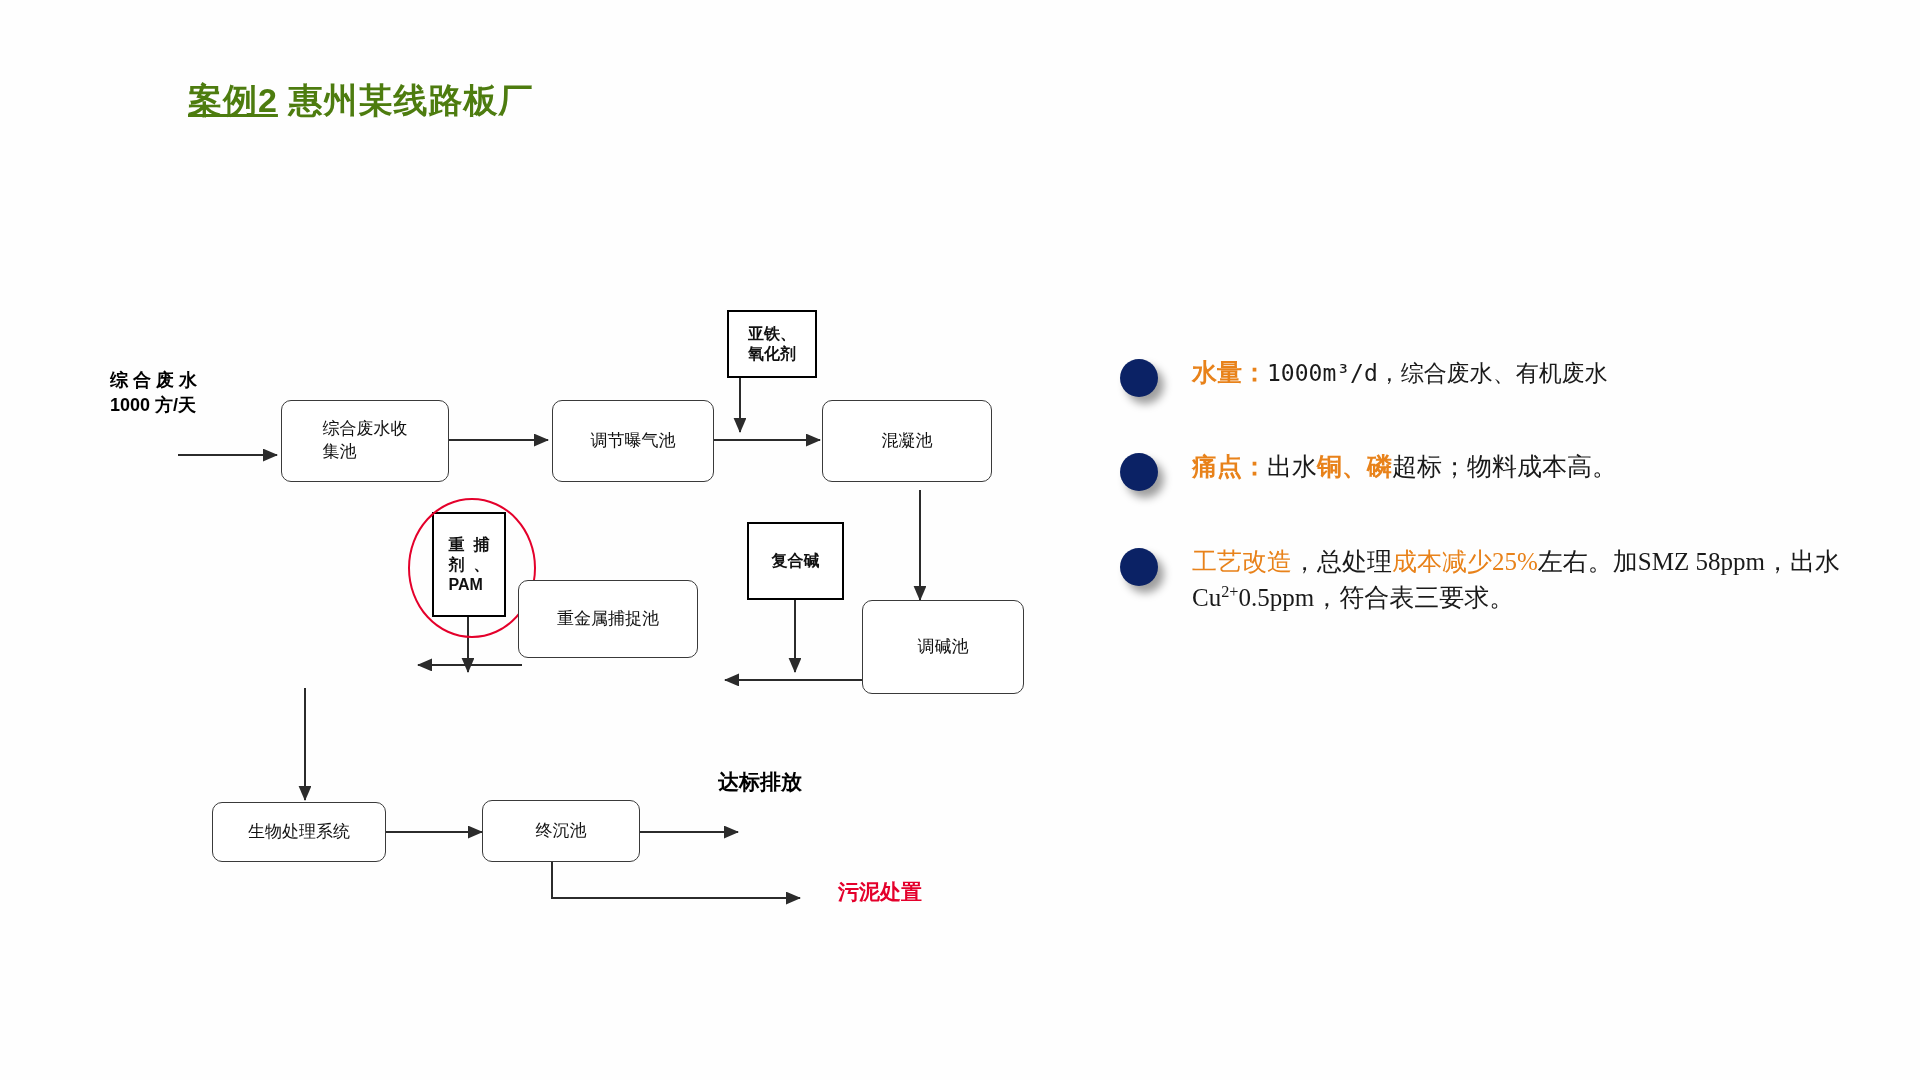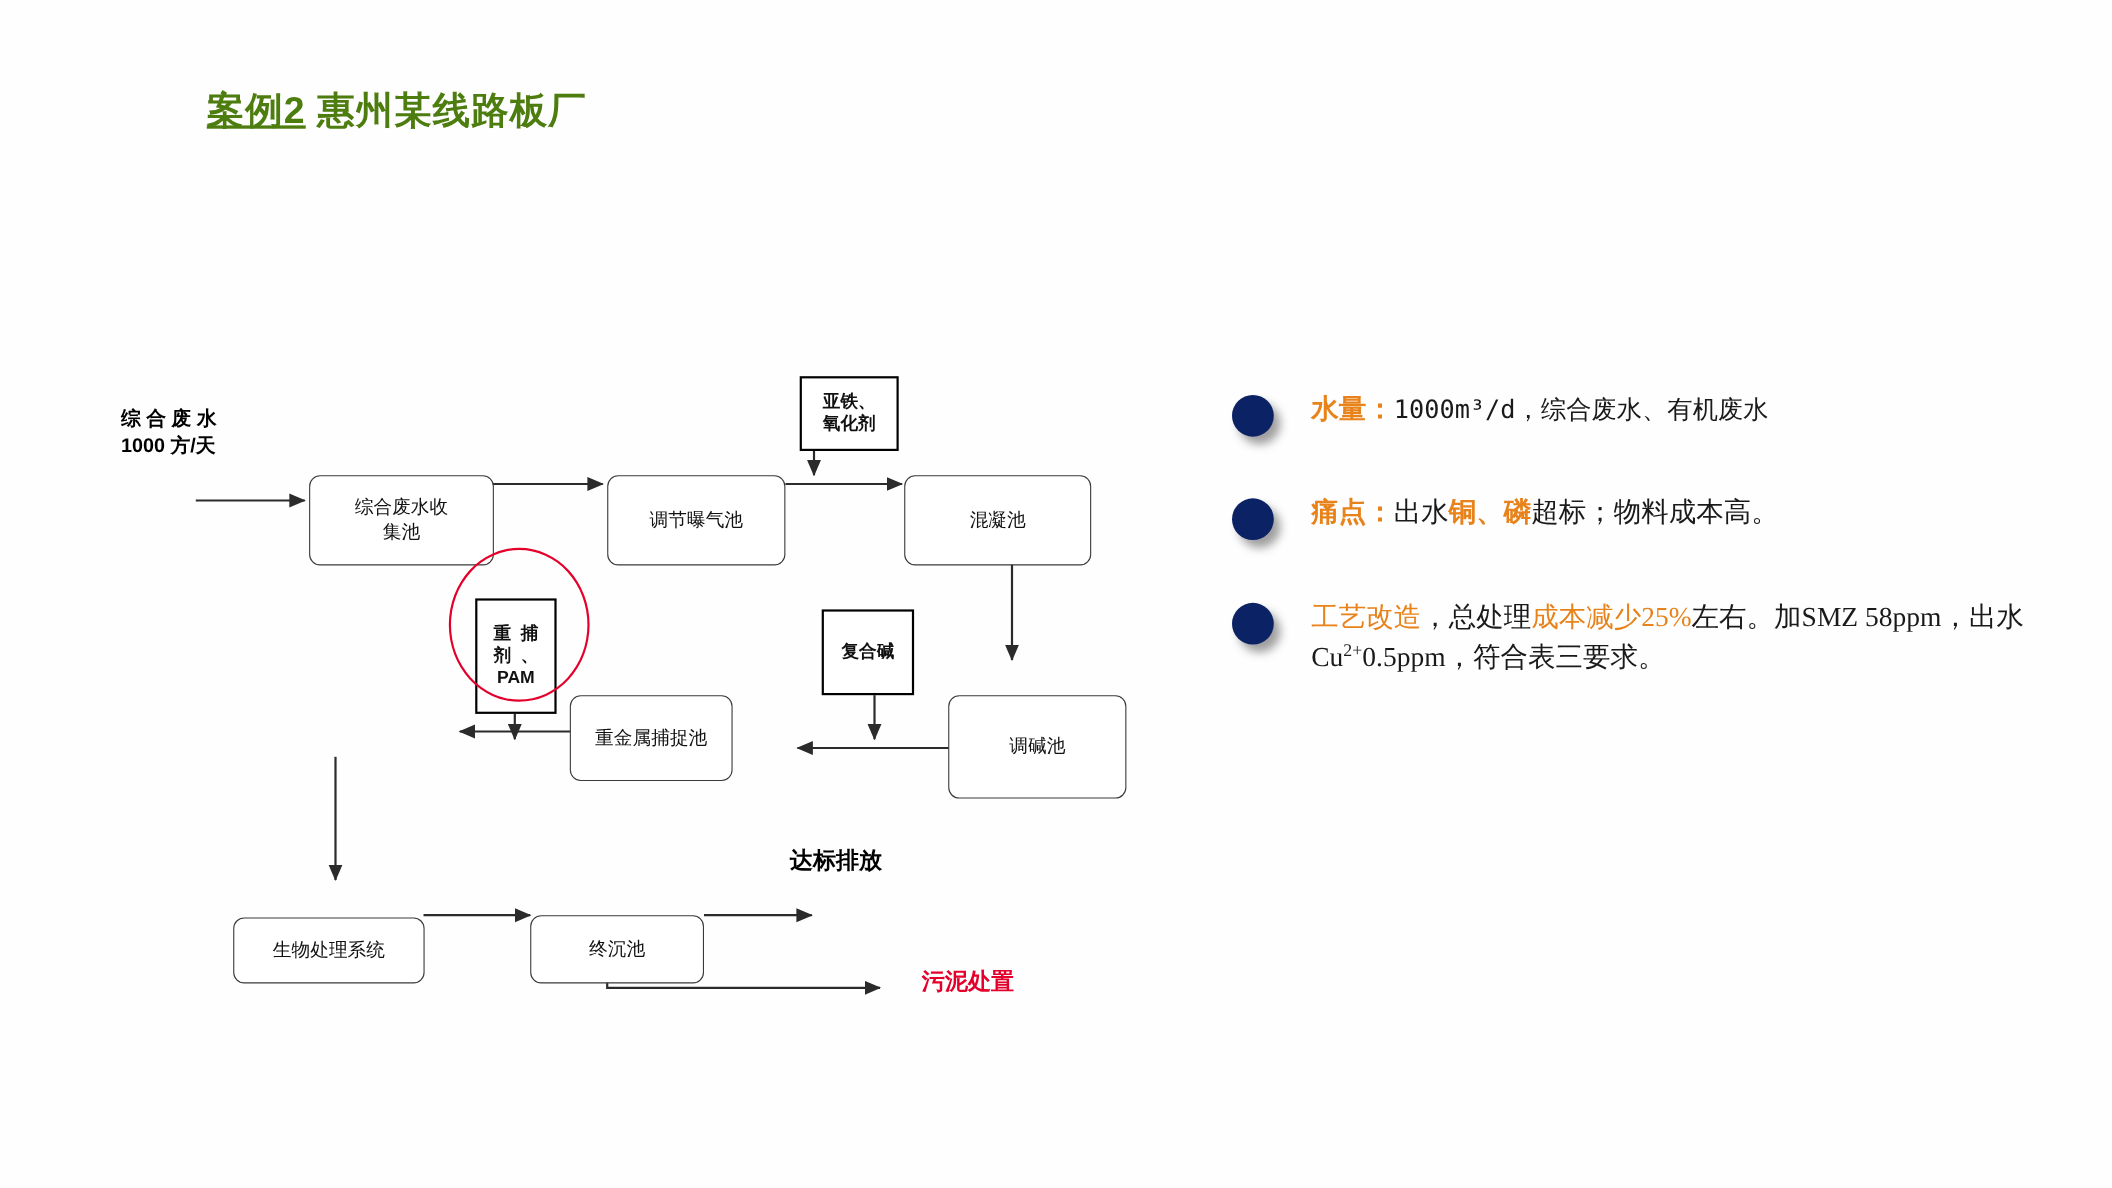--- a/index.html
+++ b/index.html
@@ -46,27 +46,26 @@
     height: 1080px;
   }
   .node {
     position: absolute;
     border: 1.5px solid #3a3a3a;
     border-radius: 10px;
     background: #ffffff;
     display: flex;
     align-items: center;
     justify-content: center;
-    text-align: center;
+    text-align: left;
     font-size: 17px;
     color: #111;
     line-height: 1.35;
     box-sizing: border-box;
     padding: 2px 4px;
-    margin-top: 32px;
   }
   .node.tall-sharp {
     border-radius: 0;
     border-width: 2px;
     border-color: #000;
     font-weight: bold;
     font-size: 16px;
     line-height: 1.25;
   }
   .plain-label {
@@ -193,25 +192,25 @@
     <div class="node" style="left:552px; top:400px; width:162px; height:82px;">调节曝气池</div>
 
     <div class="node" style="left:822px; top:400px; width:170px; height:82px;">混凝池</div>
 
     <div class="node tall-sharp" style="left:727px; top:310px; width:90px; height:68px;">亚铁、<br>氧化剂</div>
 
     <div class="node tall-sharp" style="left:432px; top:512px; width:74px; height:105px;">重&nbsp;&nbsp;捕<br>剂&nbsp;&nbsp;、<br>PAM</div>
 
     <div class="ellipse-hl" style="left:408px; top:498px; width:124px; height:136px;"></div>
 
-    <div class="node tall-sharp" style="left:747px; top:522px; width:84px; height:78px;">复合碱</div>
+    <div class="node tall-sharp" style="left:747px; top:522px; width:97px; height:78px;">复合碱</div>
 
     <div class="node" style="left:862px; top:600px; width:162px; height:94px;">调碱池</div>
 
-    <div class="node" style="left:518px; top:600px; width:148px; height:78px;">重金属捕捉池</div>
+    <div class="node" style="left:518px; top:580px; width:180px; height:78px;">重金属捕捉池</div>
 
 
     <div class="node" style="left:212px; top:802px; width:174px; height:60px;">生物处理系统</div>
 
     <div class="node" style="left:482px; top:800px; width:158px; height:62px;">终沉池</div>
 
     <div class="emit-label" style="left:718px; top:768px;">达标排放</div>
 
     <div class="red-label" style="left:838px; top:878px;">污泥处置</div>
 

